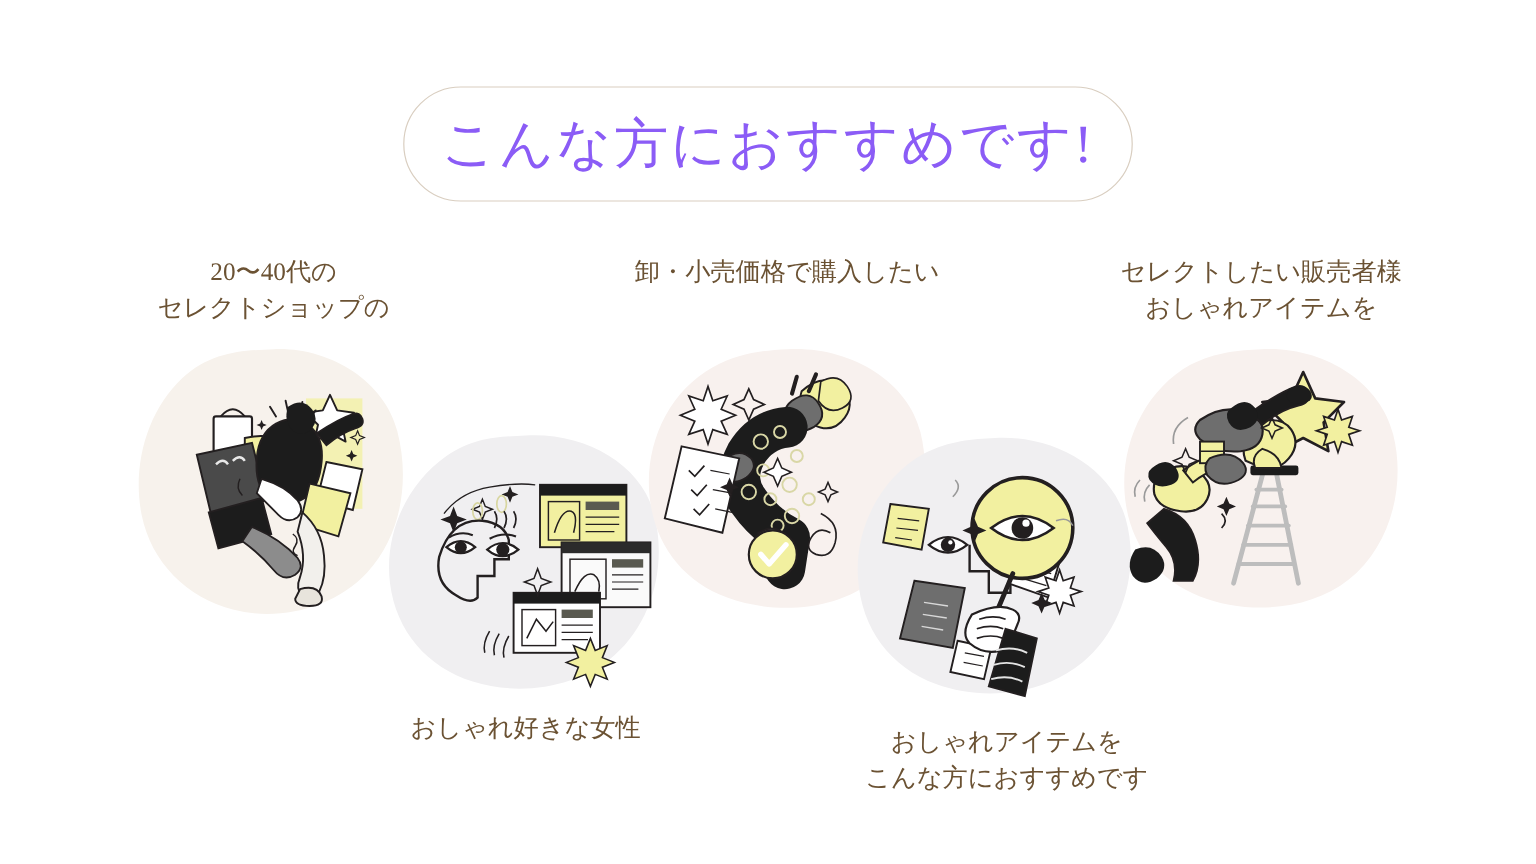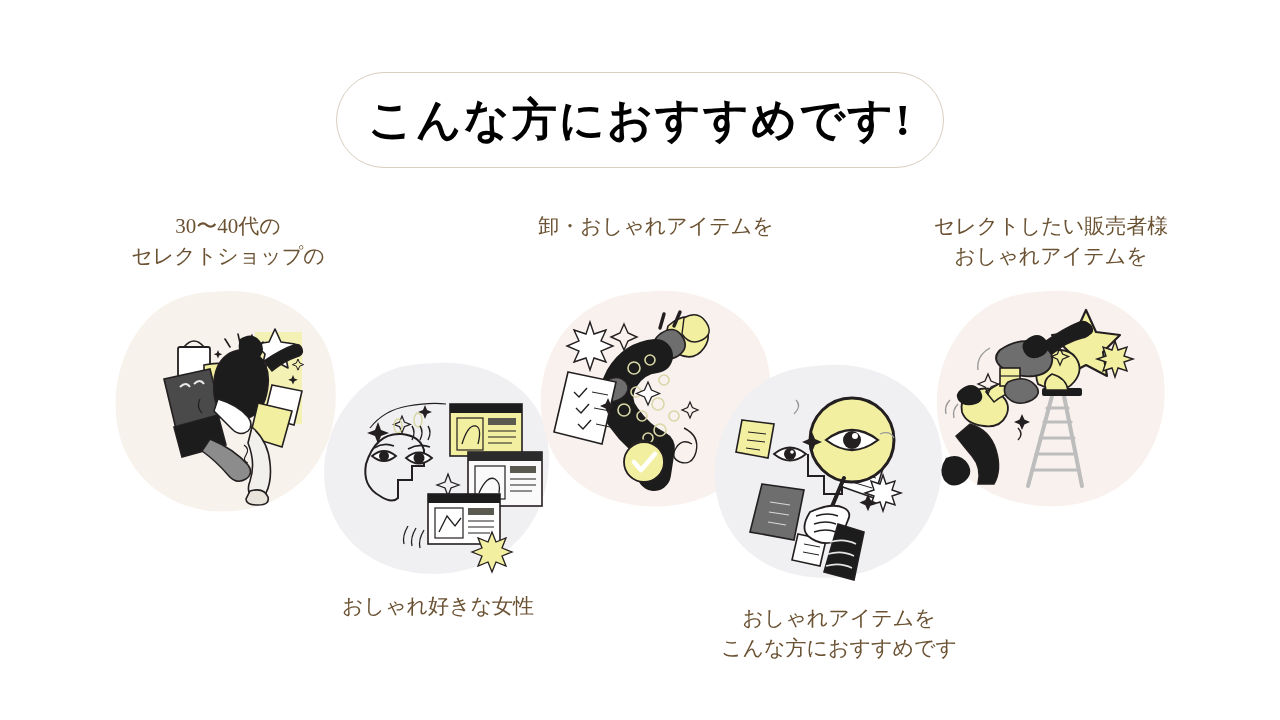--- a/index.html
+++ b/index.html
@@ -19,23 +19,23 @@
   #title-pill {
     position: absolute;
     left: 336px; top: 72px;
     width: 608px; height: 96px;
     border: 1.6px solid #D9CEC0;
     border-radius: 48px;
     background: #ffffff;
     display: flex; align-items: center; justify-content: center;
   }
   #title-text {
-    color: #000000;
+    color: #8b5cf6;
     font-size: 45px;
-    font-weight: 700;
+    font-weight: 400;
     letter-spacing: 2px;
     line-height: 1;
     white-space: nowrap;
     font-family: "Liberation Serif", "DejaVu Serif", serif;
   }
 
   
   .card { position: absolute; }
   .blob {
     position: absolute;
@@ -119,21 +119,21 @@
 
       <path d="M140 140 q16 14 18 36 q2 18 -4 30 q-6 10 -14 4 q-6 -6 -2 -16 q6 -18 -2 -38 z" fill="#F2F0EC" stroke="#231F20" stroke-width="1.6"></path>
 
       <path d="M138 204 q14 -4 18 6 q2 8 -10 8 q-12 0 -12 -6 z" fill="#E8E4DC" stroke="#231F20" stroke-width="1.6"></path>
 
       <path d="M132 158 q6 4 2 10 q-4 6 2 8" fill="none" stroke="#231F20" stroke-width="1.2"></path>
       <path d="M88 112 q-4 8 2 14" fill="none" stroke="#231F20" stroke-width="1.2"></path>
     </svg>
   </div>
   <div class="caption" style="left:32px; top:212px; width:392px;">
-    <span>30〜40代の</span>
+    <span>20〜40代の</span>
     <span class="l2">セレクトショップの</span>
   </div>
 
   <div class="card" style="left:322px; top:360px; width:232px; height:220px;">
     <svg class="blob" viewBox="0 0 232 220">
       <path d="M116 3 C164 0 212 26 223 68 C234 110 222 158 190 186 C158 214 110 220 72 208
                C34 196 8 166 3 126 C-2 86 16 44 50 20 C74 4 94 4 116 3 Z" fill="#F0EFF1"></path>
     </svg>
     <svg class="art" viewBox="0 0 232 220">
 
@@ -266,21 +266,21 @@
       <path d="M70 110 l2.4 5.6 5.6 2.4 -5.6 2.4 -2.4 5.6 -2.4 -5.6 -5.6 -2.4 5.6 -2.4 z" fill="#231F20"></path>
       <path d="M152 114 l2.4 5.6 5.6 2.4 -5.6 2.4 -2.4 5.6 -2.4 -5.6 -5.6 -2.4 5.6 -2.4 z" fill="none" stroke="#231F20" stroke-width="1.2"></path>
 
       <g stroke="#231F20" stroke-width="3.4" stroke-linecap="round">
         <line x1="122" y1="40" x2="126" y2="26"></line>
         <line x1="136" y1="38" x2="142" y2="24"></line>
       </g>
     </svg>
   </div>
   <div class="caption" style="left:457px; top:212px; width:398px;">
-    <span>卸・おしゃれアイテムを</span>
+    <span>卸・小売価格で購入したい</span>
   </div>
 
   <div class="card" style="left:712px; top:362px; width:234px; height:222px;">
     <svg class="blob" viewBox="0 0 234 222">
       <path d="M117 3 C166 0 214 28 226 70 C238 112 224 162 190 190 C156 218 106 222 68 208
                C30 194 6 162 3 120 C0 78 22 36 58 16 C80 5 98 4 117 3 Z" fill="#F0EFF1"></path>
     </svg>
     <svg class="art" viewBox="0 0 234 222">
 
       <path d="M30 58 l32 4 -6 34 -32 -6 z" fill="#F2F0A0" stroke="#231F20" stroke-width="1.6"></path>

